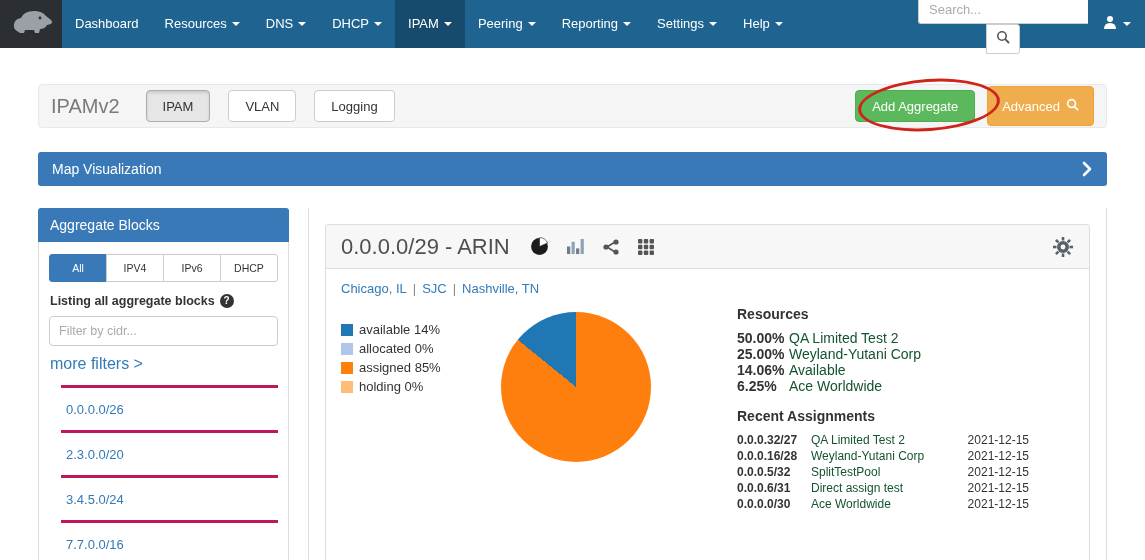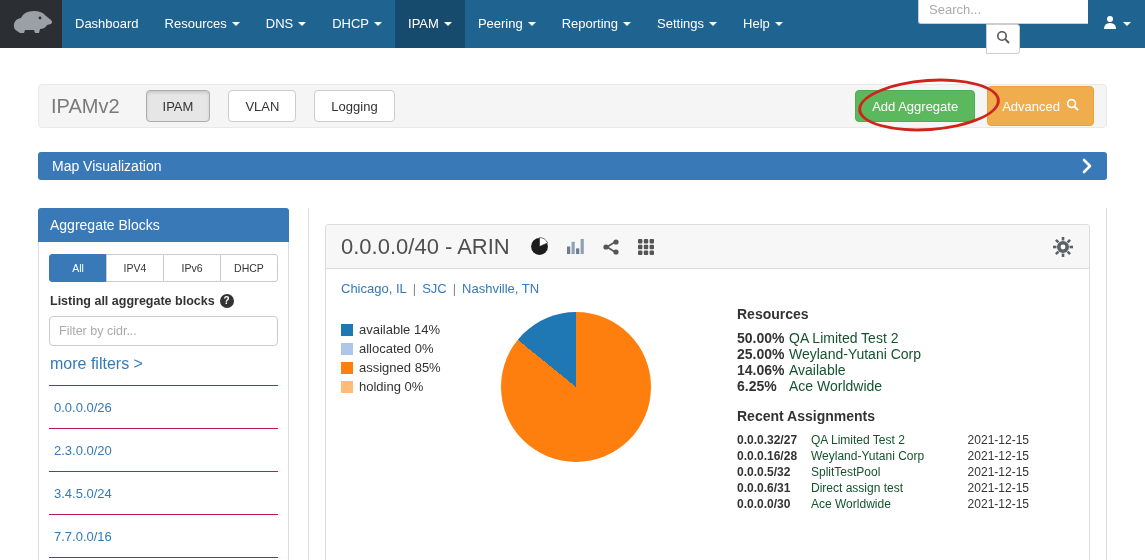--- a/index.html
+++ b/index.html
@@ -24,40 +24,40 @@
   .toolbar { position:absolute; left:38px; top:84px; width:1069px; height:44px; background:#f5f5f5; border:1px solid #e9e9e9; border-radius:4px; display:flex; align-items:center; padding:0 12px; }
   .page-title { font-size:20px; color:#7a7a7a; margin-right:26px; }
   .view-tab { height:32px; padding:0 16px; background:#fff; border:1px solid #ccc; border-radius:4px; font-size:13px; color:#333; margin-right:18px; cursor:pointer; }
   .view-tab.active { background:#e6e6e6; border-color:#adadad; box-shadow:inset 0 2px 3px rgba(0,0,0,0.12); }
   .toolbar-right { margin-left:auto; display:flex; align-items:center; }
   .btn-add { height:32px; padding:0 16px; background:#5cb85c; border:1px solid #4cae4c; border-radius:4px; color:#fff; font-size:13px; cursor:pointer; margin-right:12px; }
   .btn-advanced { height:40px; padding:2px 14px; background:#f0ad4e; border:1px solid #eea236; border-radius:4px; color:#fff; font-size:13px; cursor:pointer; display:flex; align-items:center; gap:6px; }
   .annotation-ellipse { position:absolute; left:858px; top:79px; width:142px; height:52px; border:3px solid #cf241b; border-radius:50%; transform:rotate(-4deg); pointer-events:none; z-index:50; }
 
   
-  .map-bar { position:absolute; left:38px; top:152px; width:1069px; height:28px; background:#3a79b8; border-radius:3px; color:#fff; display:flex; align-items:center; padding:0 14px; font-size:14px; cursor:pointer; }
+  .map-bar { position:absolute; left:38px; top:152px; width:1069px; height:34px; background:#3a79b8; border-radius:3px; color:#fff; display:flex; align-items:center; padding:0 14px; font-size:14px; cursor:pointer; }
   .map-bar .chev { margin-left:auto; display:flex; align-items:center; }
 
   
   .panel-header { height:34px; background:#3a79b8; border-radius:3px 3px 0 0; color:#fff; font-size:14px; line-height:34px; padding:0 12px; }
 
   .agg-panel { position:absolute; left:38px; top:208px; width:251px; }
   .agg-body { border:1px solid #ddd; border-top:none; background:#fff; padding:12px 10px 0; height:320px; overflow:hidden; }
   .seg-tabs { display:flex; }
   .seg-tab { flex:1; height:28px; background:#fff; border:1px solid #ccc; margin-left:-1px; font-size:10.5px; color:#333; display:flex; align-items:center; justify-content:center; cursor:pointer; }
   .seg-tab:first-child { margin-left:0; border-radius:3px 0 0 3px; }
   .seg-tab:last-child { border-radius:0 3px 3px 0; }
   .seg-tab.active { background:#3a79b8; border-color:#3a79b8; color:#fff; }
   .listing-label { font-size:12.5px; font-weight:bold; color:#333; margin:12px 1px 8px; display:flex; align-items:center; gap:5px; }
   .help-icon { width:14px; height:14px; background:#333; color:#fff; border-radius:50%; font-size:10px; line-height:14px; text-align:center; display:inline-block; cursor:pointer; }
   .filter-input { width:100%; height:30px; border:1px solid #ccc; border-radius:4px; padding:0 9px; font-size:12.5px; color:#333; outline:none; }
   .filter-input::placeholder { color:#aaa; }
   .more-filters { display:inline-block; color:#337ab7; font-size:16px; margin:9px 1px 4px; text-decoration:none; cursor:pointer; }
   .block-list { margin-top:8px; }
-  .block-row { border-top:1px solid #be185d; padding:12px 5px; }
+  .block-row { border-top:3px solid #be185d; padding:12px 5px;margin-left:12px; }
   .block-row a { color:#337ab7; font-size:13px; text-decoration:none; cursor:pointer; }
   .block-row.partial { height:22px; padding:0; }
 
   .host-panel { position:absolute; left:308px; top:208px; width:799px; }
   .host-body { border:1px solid #ddd; border-top:none; background:#fff; padding:16px; height:400px; }
   .util-box { border:1px solid #ddd; border-radius:3px; height:360px; }
   .util-header { background:#f7f7f7; border-bottom:1px solid #ddd; height:44px; display:flex; align-items:center; padding:0 15px; border-radius:3px 3px 0 0; }
   .block-title { font-size:22px; color:#4f4f4f; margin-right:20px; white-space:nowrap; }
   .hdr-icons { display:flex; align-items:center; gap:17px; }
   .hdr-icon { cursor:pointer; display:flex; align-items:center; }
@@ -181,21 +181,21 @@
         <div class="block-row"><a>7.7.0.0/16</a></div>
         <div class="block-row partial"></div>
       </div>
     </div>
   </div>
 
   <div class="host-panel">
     <div class="host-body">
       <div class="util-box">
         <div class="util-header">
-          <span class="block-title">0.0.0.0/40 - ARIN</span>
+          <span class="block-title">0.0.0.0/29 - ARIN</span>
           <div class="hdr-icons">
             <span class="hdr-icon">
               <svg width="19" height="19" viewBox="0 0 19 19">
                   <circle cx="9.5" cy="9.5" r="8.4" fill="#1c1c1c"></circle>
                   <path d="M9.5 9.5 L9.5 0.6 A8.9 8.9 0 0 1 17.6 6 Z" fill="#fff" stroke="#1c1c1c" stroke-width="0.6"></path>
                 </svg>
             </span>
             <span class="hdr-icon">
               <svg width="19" height="17" viewBox="0 0 20 18">
                   <rect x="1" y="9" width="3.4" height="8" fill="#6b7d8f"></rect>

